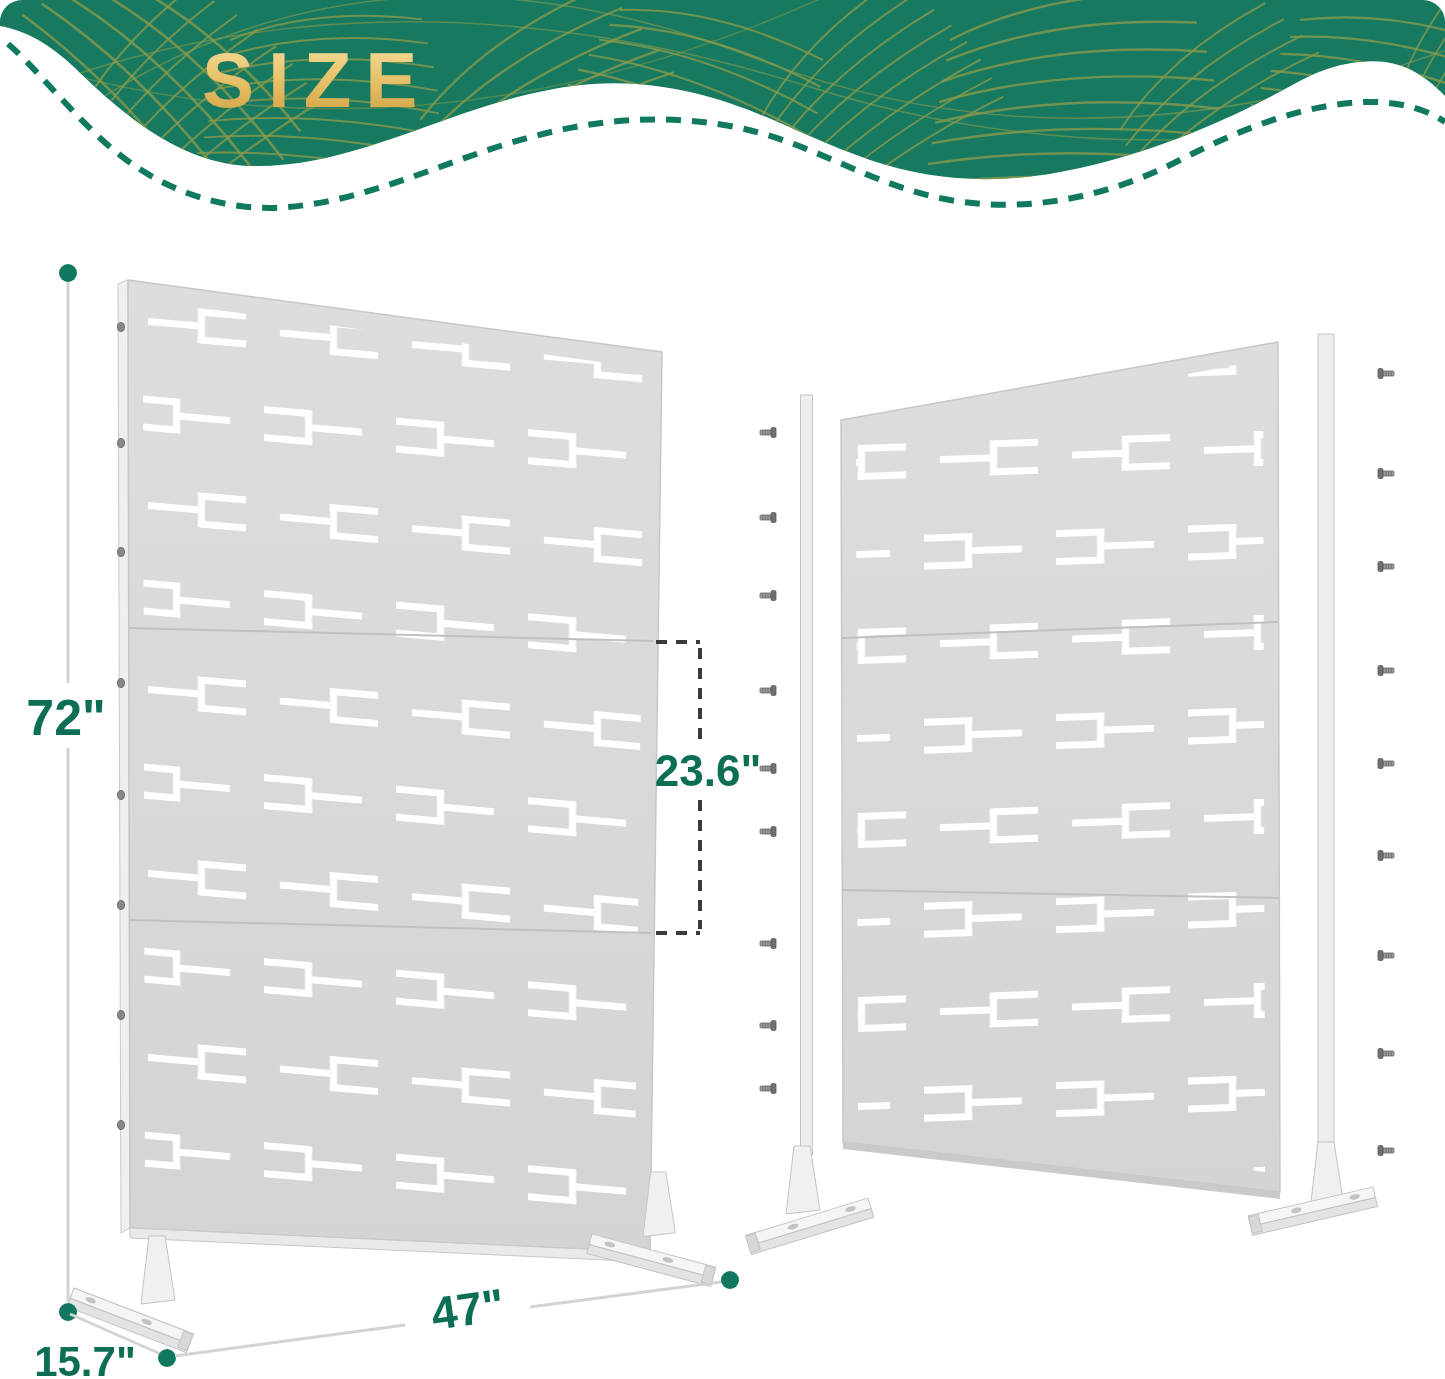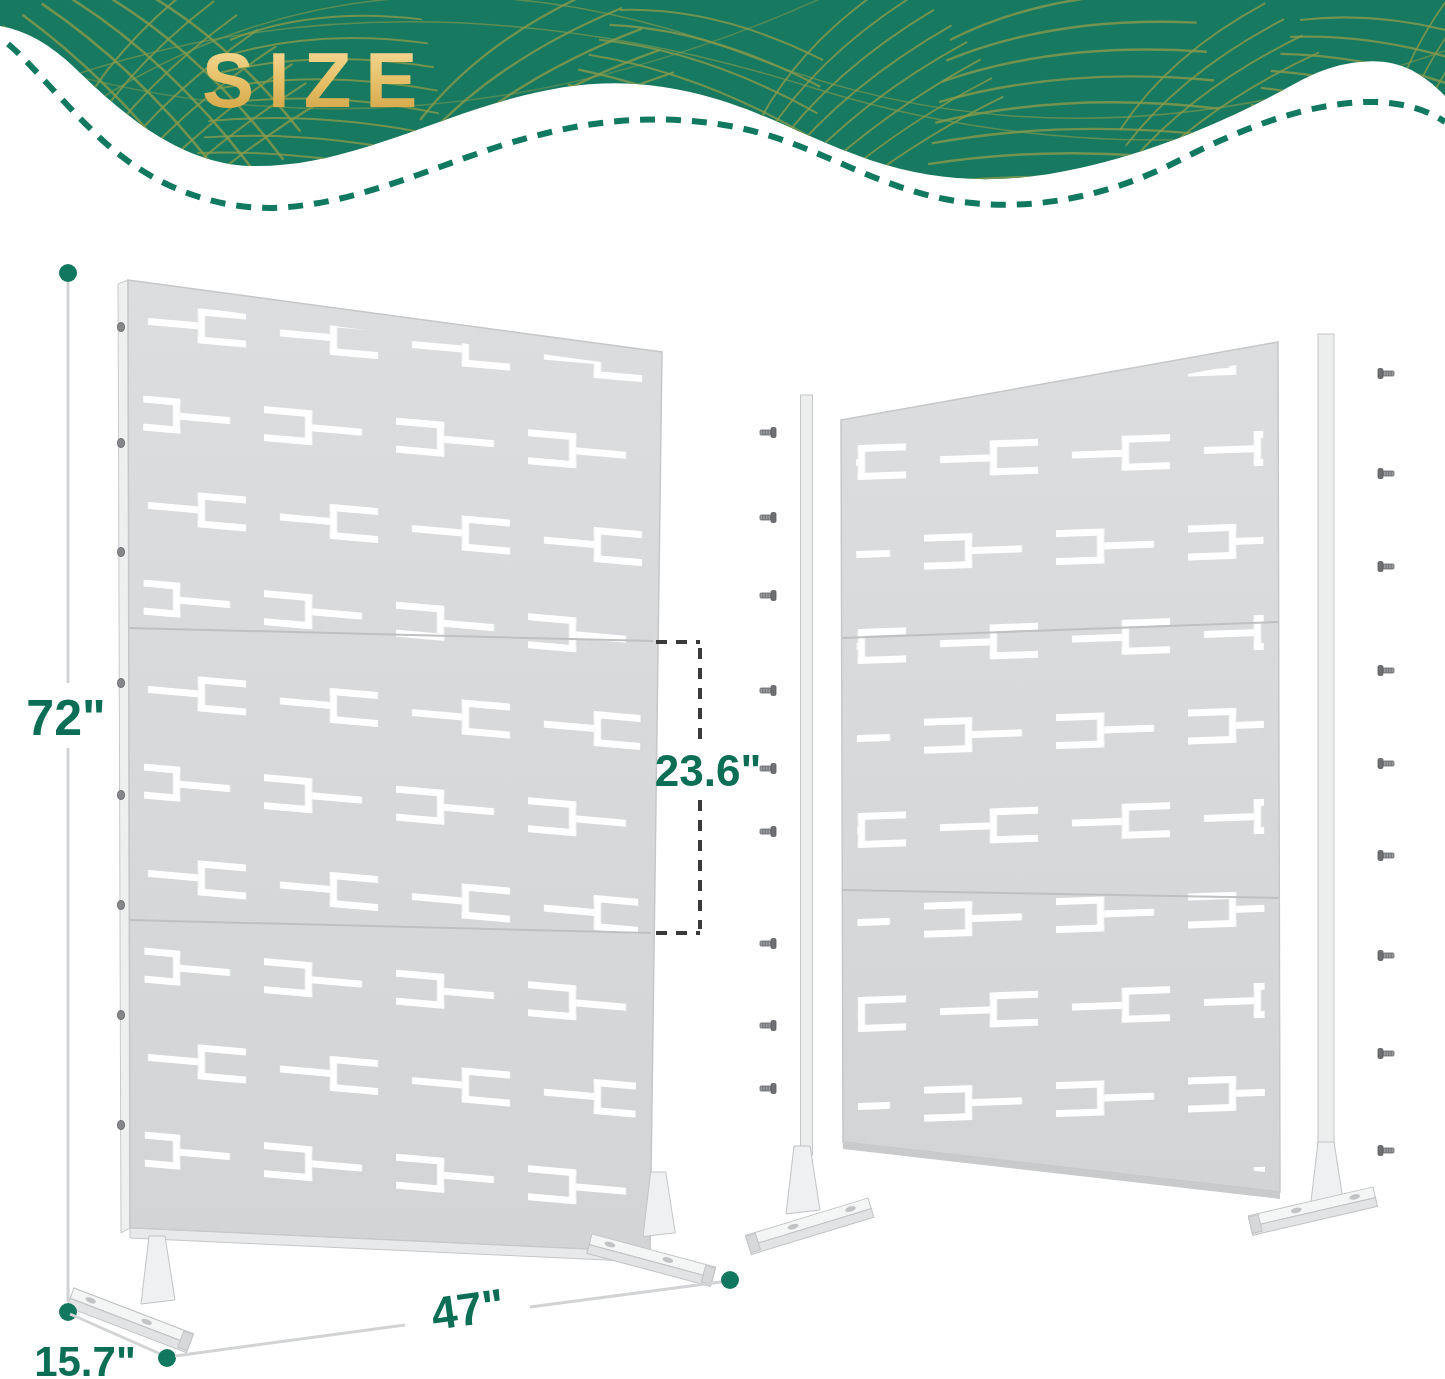--- a/index.html
+++ b/index.html
@@ -1,17 +1,17 @@
 <!DOCTYPE html>
 <html><head>
 <meta charset="utf-8">
 <style>
   html,body{margin:0;padding:0;background:#ffffff;}
   .stage{position:relative;width:1445px;height:1379px;overflow:hidden;background:#ffffff;
-         font-family:"Liberation Sans",sans-serif;}
+         font-family:"Liberation Sans",sans-serif;border-radius:22px;}
   svg{display:block;}
   .size-title{font-family:"Liberation Sans",sans-serif;font-weight:bold;}
   .dim-text{font-family:"Liberation Sans",sans-serif;font-weight:bold;}
 </style>
 </head>
 <body>
 
 <div class="stage">
 <svg width="1445" height="1379" viewBox="0 0 1445 1379" xmlns="http://www.w3.org/2000/svg">
 

